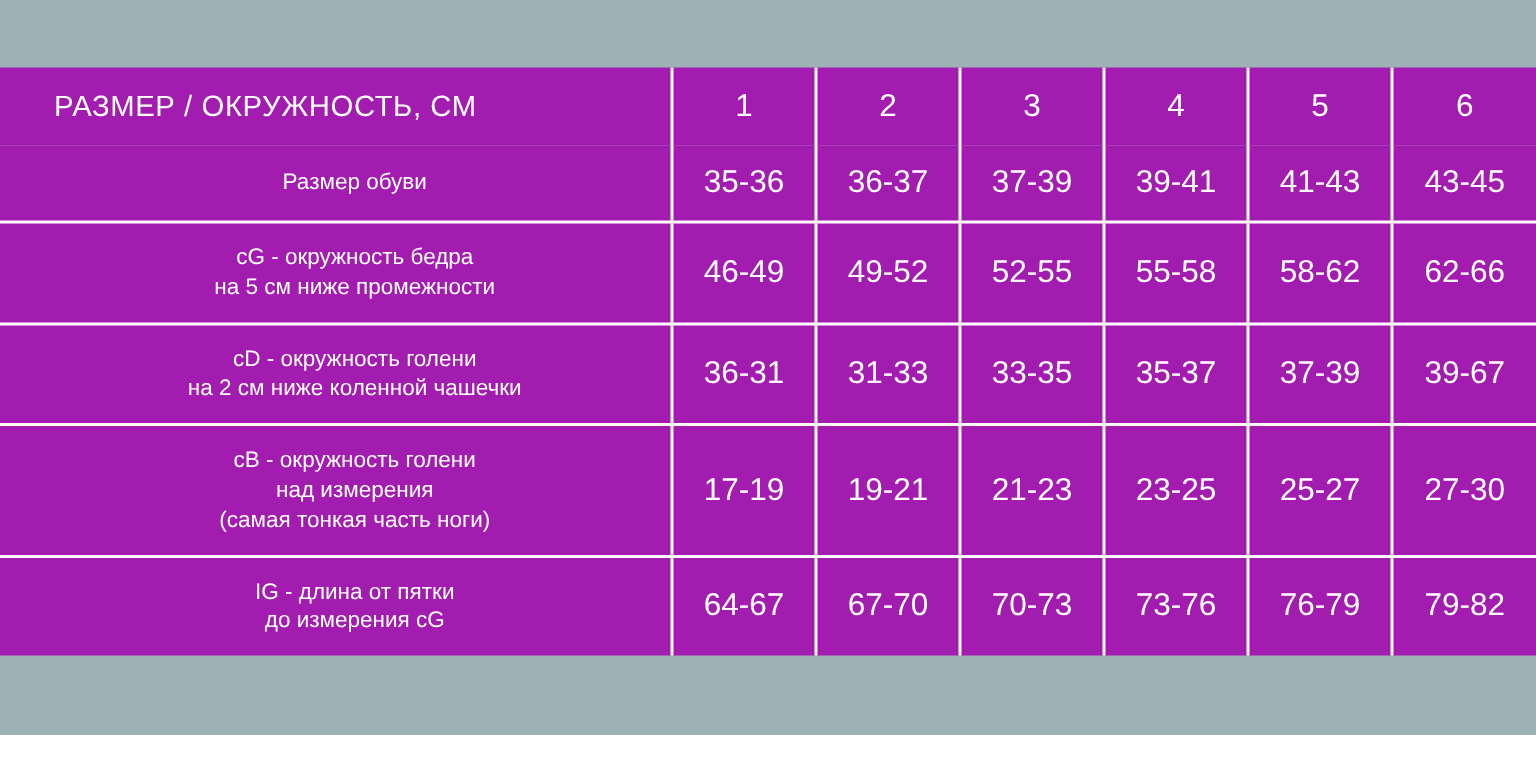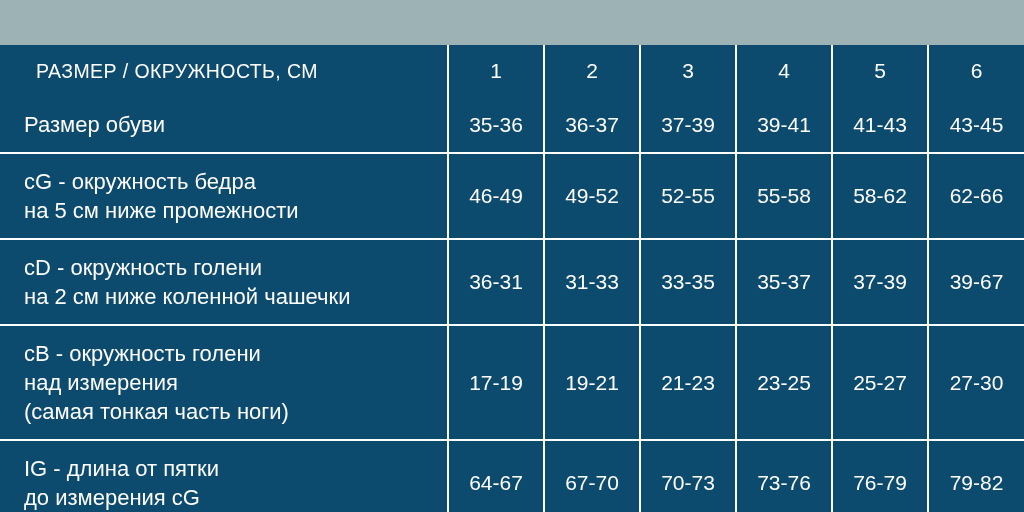--- a/index.html
+++ b/index.html
@@ -27,21 +27,21 @@
     top: 45px;
     width: 1024px;
     border-collapse: collapse;
     table-layout: fixed;
   }
   table.size-table col.label-col { width: 448px; }
   table.size-table col.num-col   { width: 96px; }
   table.size-table td, table.size-table th {
     border: 2px solid #ffffff;
     color: #ffffff;
-    background: #0c4a6e;
+    background: #a21caf;
     font-weight: normal;
     vertical-align: middle;
   }
   
   table.size-table tr > td:first-child,
   table.size-table tr > th:first-child { border-left: none; }
   table.size-table tr > td:last-child,
   table.size-table tr > th:last-child { border-right: none; }
   table.size-table tr:first-child > * { border-top: none; }
   table.size-table tr:last-child > * { border-bottom: none; }
@@ -52,23 +52,23 @@
     letter-spacing: 0.4px;
     text-align: left;
     padding: 14px 0 14px 36px;
   }
   .head-num {
     font-size: 21px;
     text-align: center;
     padding: 14px 0;
   }
   .row-label {
-    font-size: 22px;
-    text-align: left;
-    padding: 13px 10px 13px 24px;
+    font-size: 15px;
+    text-align: center;
+    padding: 13px 10px 13px 36px;
     line-height: 1.32;
   }
   .cell-val {
     font-size: 21px;
     text-align: center;
     padding: 13px 4px;
     white-space: nowrap;
   }
   .row-label .line { display: block; }
 </style>

